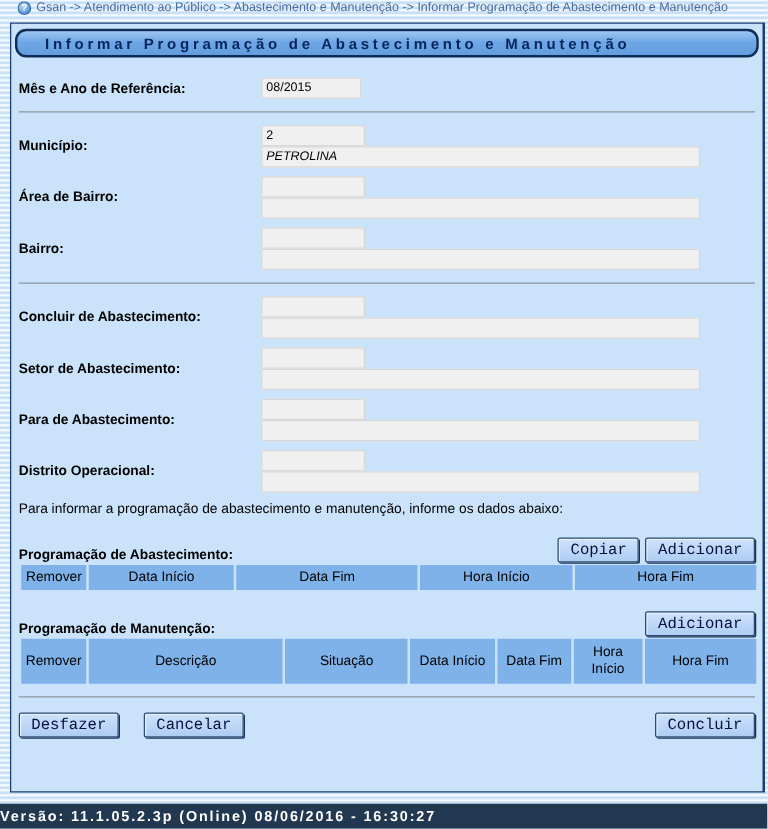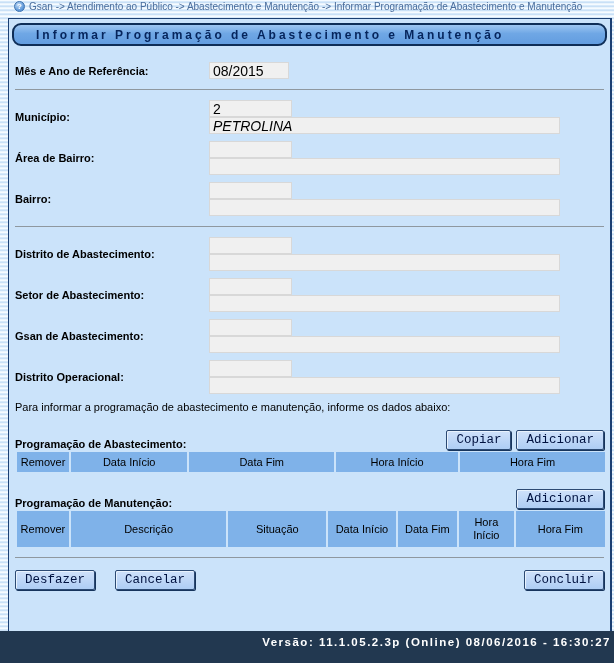--- a/index.html
+++ b/index.html
@@ -35,21 +35,21 @@
     color:#06255c; font-weight:bold; font-size:12px; letter-spacing:3px;
     white-space:nowrap; overflow:hidden;
   }
 
   .field-row { display:flex; align-items:center; margin:0 6px 7px 6px; }
   .field-row.first { margin-top:16px; }
   .flabel { flex:0 0 194px; font-size:11px; font-weight:bold; color:#000; }
   .stack { display:flex; flex-direction:column; }
   .inp {
     background:#f0f0f0; border:1px solid #d8d8d8; height:17px;
-    font-family:"Liberation Sans", sans-serif; font-size:14px; color:#000; padding:0 3px;
+    font-family:"Liberation Sans", sans-serif; font-size:10px; color:#000; padding:0 3px;
   }
   .inp.single { width:80px; }
   .inp.short { width:83px; }
   .inp.wide { width:351px;font-style:italic; }
 
   hr.sep { border:0; border-top:1px solid #8f989f; margin:10px 6px; }
 
   .instruction { font-size:11px; color:#000; margin:2px 6px 0 6px; }
 
   .section-head { display:flex; justify-content:space-between; align-items:flex-end; margin:17px 6px 2px 6px; }
@@ -73,23 +73,23 @@
   table.t2 th { height:36px; }
   .t1 .c0{width:9%} .t1 .c1{width:20%} .t1 .c2{width:25%} .t1 .c3{width:21%} .t1 .c4{width:25%}
   .t2 .c0{width:9%} .t2 .c1{width:27%} .t2 .c2{width:17%} .t2 .c3{width:11.7%}
   .t2 .c4{width:10.3%} .t2 .c5{width:9.5%} .t2 .c6{width:15.5%}
 
   .actions { display:flex; align-items:center; gap:20px; margin:12px 6px 0 6px; }
   .actions .spacer { flex:1; }
 
   
   .footer {
-    position:absolute; left:0; right:0; bottom:0; height:32px;
+    position:absolute; left:0; right:0; bottom:0; height:20px;
     background:#223850; color:#ffffff; font-weight:bold; font-size:11.5px;
-    letter-spacing:1.5px; line-height:22px; text-align:right; padding-right:3px;
+    letter-spacing:1.5px; line-height:22px; padding-right:3px;
     white-space:nowrap;
     margin-top:19px;
   }
 </style>
 </head>
 <body>
 
 <div class="breadcrumb">
   <span class="help-icon">?</span>
   <span>Gsan -&gt; Atendimento ao Público -&gt; Abastecimento e Manutenção -&gt; Informar Programação de Abastecimento e Manutenção</span>
@@ -128,37 +128,37 @@
     <span class="flabel">Bairro:</span>
     <div class="stack">
       <input class="inp short" readonly="" value="" style="">
       <input class="inp wide" readonly="" value="" style="">
     </div>
   </div>
 
   <hr class="sep">
 
   <div class="field-row">
-    <span class="flabel">Distrito de Abastecimento:</span>
+    <span class="flabel">Concluir de Abastecimento:</span>
     <div class="stack">
       <input class="inp short" readonly="" value="" style="">
       <input class="inp wide" readonly="" value="" style="">
     </div>
   </div>
 
   <div class="field-row">
     <span class="flabel">Setor de Abastecimento:</span>
     <div class="stack">
       <input class="inp short" readonly="" value="" style="">
       <input class="inp wide" readonly="" value="" style="">
     </div>
   </div>
 
   <div class="field-row">
-    <span class="flabel">Gsan de Abastecimento:</span>
+    <span class="flabel">Para de Abastecimento:</span>
     <div class="stack">
       <input class="inp short" readonly="" value="" style="">
       <input class="inp wide" readonly="" value="" style="">
     </div>
   </div>
 
   <div class="field-row">
     <span class="flabel">Distrito Operacional:</span>
     <div class="stack">
       <input class="inp short" readonly="" value="" style="">

